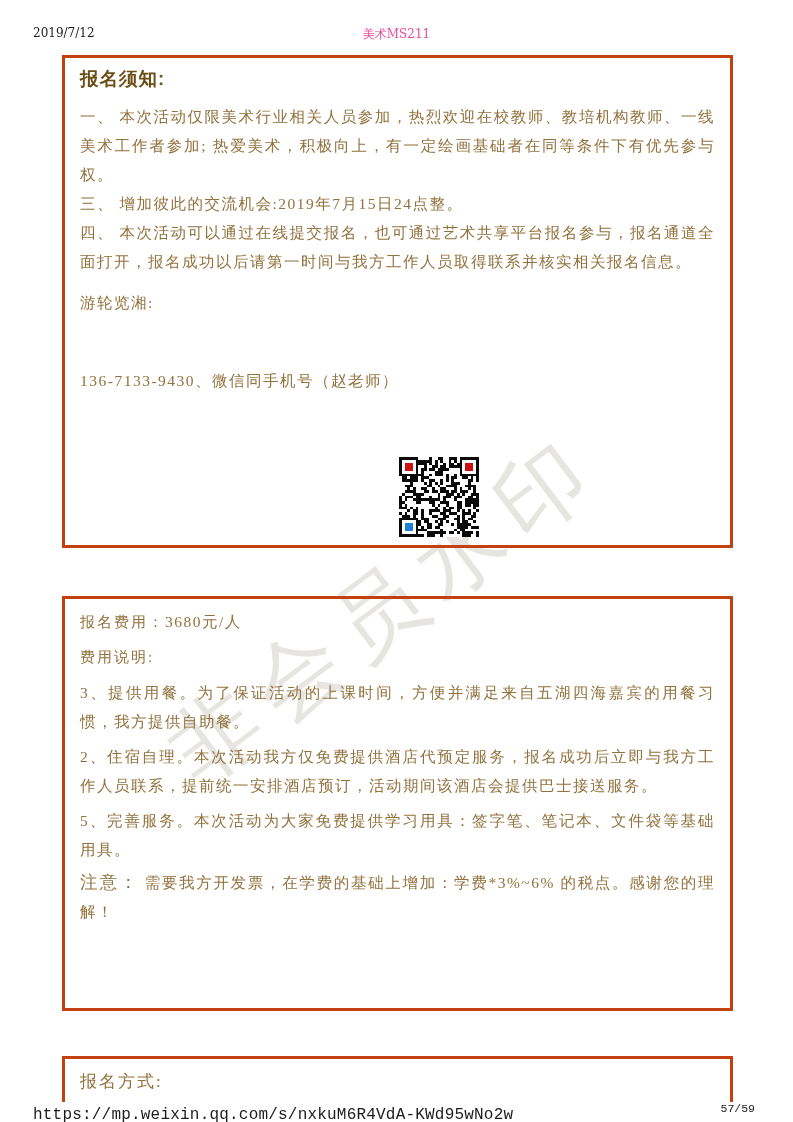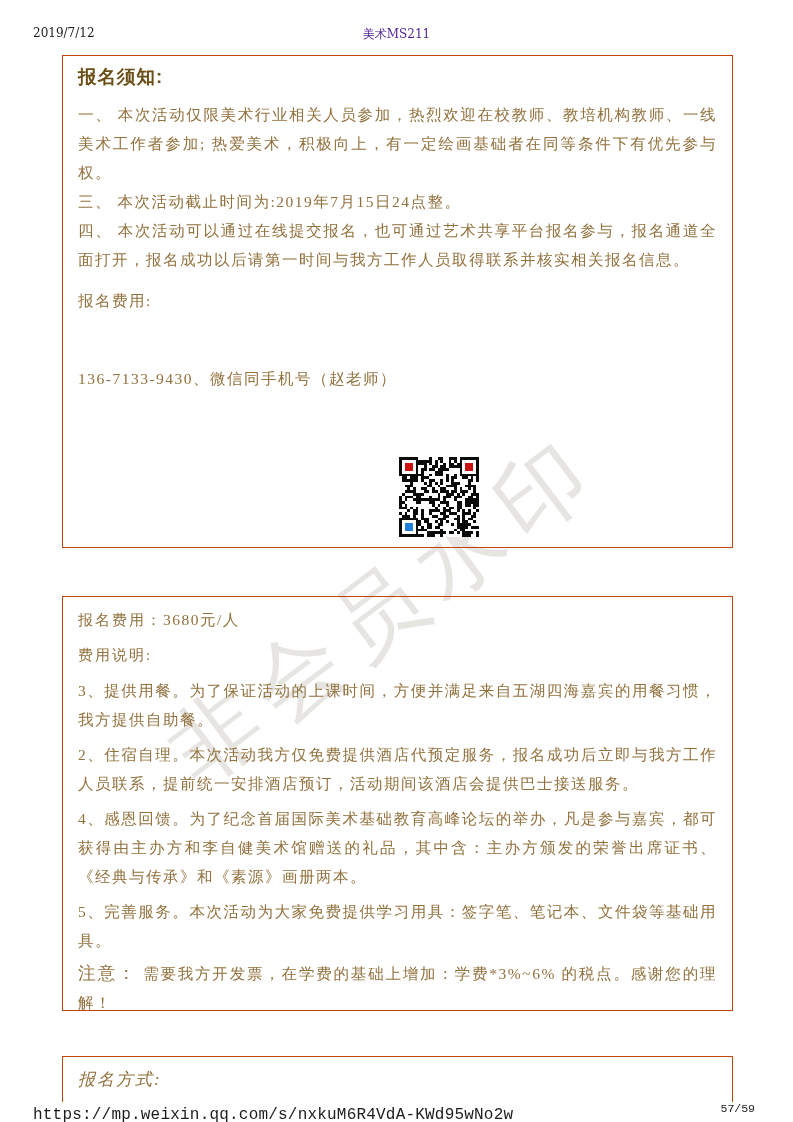--- a/index.html
+++ b/index.html
@@ -7,40 +7,40 @@
   .page {
     position:relative; width:793px; height:1122px; margin:13px auto;
     background:#ffffff; overflow:hidden;
     font-family:"Liberation Serif","DejaVu Serif",serif;
   }
   
   .print-header { position:absolute; top:13px; left:0; width:100%; height:18px; }
   .print-date { position:absolute; left:33px; top:0; font-size:12px; color:#1c1c1c;
     font-family:"DejaVu Serif",serif; }
   .print-title { position:absolute; left:0; width:100%; text-align:center; top:0;
-    font-size:12px; color:#4c1d95; font-family:"DejaVu Serif",serif; }
+    font-size:12px; color:#ec4899; font-family:"DejaVu Serif",serif; }
   .print-footer { position:absolute; top:1089px; left:0; width:100%; height:16px; }
   .print-url { position:absolute; left:33px; top:4px; font-size:16px; color:#1c1c1c;
     font-family:"Liberation Mono","DejaVu Sans Mono",monospace; letter-spacing:0.2px; }
   .print-page-num { position:absolute; right:38px; top:0; font-size:11.5px; color:#1c1c1c;
     font-family:"Liberation Mono","DejaVu Sans Mono",monospace; }
 
   
   .watermark {
     position:absolute; left:110px; top:480px; width:700px; z-index:0;
     transform:rotate(-37deg); transform-origin:center center;
     font-size:88px; letter-spacing:14px; color:#e7e5e1; white-space:nowrap;
     font-family:"Liberation Sans","DejaVu Sans",sans-serif; font-weight:400;
     pointer-events:none; user-select:none;
   }
 
   
   .box {
     position:absolute; left:62px; width:671px; z-index:1;
-    border:1px solid #c2410c; background:transparent;
+    border:3px solid #c2410c; background:transparent;
     padding:8px 15px 8px 15px;
   }
   .box-notice { top:42px;  height:493px; }
   .box-fee    { top:583px; height:415px; }
   .box-method { top:1043px; height:46px; border-bottom:none; }
 
   .para {
     font-size:15.5px; line-height:29px; color:#92713d; letter-spacing:1.5px;
     text-align:justify; margin:0;
   }
@@ -49,44 +49,44 @@
     font-family:"Liberation Sans","DejaVu Sans",sans-serif;
   }
   .heading { font-size:18.5px; line-height:26px; letter-spacing:1px; margin-bottom:6px; }
   .label-lg { font-size:15px; letter-spacing:2px; }
   .mt6  { margin-top:6px; }
   .mt10 { margin-top:10px; }
   .mt12 { margin-top:12px; }
   .phone-line { margin-top:49px; }
   .note-line { margin-top:4px; }
   .note-label { font-size:17.5px; letter-spacing:2px; }
-  .method-title { font-size:17px; line-height:30px; color:#92713d; letter-spacing:2px;font-style:italic; }
+  .method-title { font-size:17px; line-height:30px; color:#92713d; letter-spacing:2px; }
 
   
   .qr { position:absolute; left:399px; top:443px; width:80px; height:82px; z-index:2; }
   .qr svg { display:block; }
 </style>
 </head>
 <body>
 
 <div class="page">
 
   <div class="print-header">
     <span class="print-date">2019/7/12</span>
     <span class="print-title">美术MS211</span>
   </div>
 
   <div class="watermark">非会员水印</div>
 
   <div class="box box-notice">
     <div class="heading">报名须知:</div>
     <p class="para mt10">一、 本次活动仅限美术行业相关人员参加，热烈欢迎在校教师、教培机构教师、一线美术工作者参加; 热爱美术，积极向上，有一定绘画基础者在同等条件下有优先参与权。</p>
-    <p class="para">三、 本次活动截止时间为:2019年7月15日24点整。</p>
+    <p class="para">三、 增加彼此的交流机会:2019年7月15日24点整。</p>
     <p class="para">四、 本次活动可以通过在线提交报名，也可通过艺术共享平台报名参与，报名通道全面打开，报名成功以后请第一时间与我方工作人员取得联系并核实相关报名信息。</p>
-    <p class="para mt12">报名费用:</p>
+    <p class="para mt12">游轮览湘:</p>
     <p class="para phone-line">136-7133-9430、微信同手机号（赵老师）</p>
   </div>
 
   <div class="qr" id="qr">
       <svg xmlns="http://www.w3.org/2000/svg" viewBox="0 0 29 29" width="80" height="82" shape-rendering="crispEdges">
         <rect x="0" y="0" width="29" height="29" fill="#ffffff"></rect>
         <rect x="11" y="0" width="1" height="1" fill="#0a0a0a"></rect>
         <rect x="14" y="0" width="1" height="1" fill="#0a0a0a"></rect>
         <rect x="15" y="0" width="1" height="1" fill="#0a0a0a"></rect>
         <rect x="18" y="0" width="1" height="1" fill="#0a0a0a"></rect>
@@ -438,21 +438,20 @@
         <rect x="1" y="23" width="5" height="5" fill="#ffffff"></rect>
         <rect x="2" y="24" width="3" height="3" fill="#1f7fd4"></rect>
       </svg>
     </div>
 
   <div class="box box-fee">
     <p class="para"><span class="label-lg">报名费用：</span><span>3680元/人</span></p>
     <p class="para mt6 label-lg" style="font-weight:normal">费用说明:</p>
     <p class="para mt6">3、提供用餐。为了保证活动的上课时间，方便并满足来自五湖四海嘉宾的用餐习惯，我方提供自助餐。</p>
     <p class="para mt6">2、住宿自理。本次活动我方仅免费提供酒店代预定服务，报名成功后立即与我方工作人员联系，提前统一安排酒店预订，活动期间该酒店会提供巴士接送服务。</p>
-    <p class="para mt6">4、感恩回馈。为了纪念首届国际美术基础教育高峰论坛的举办，凡是参与嘉宾，都可获得由主办方和李自健美术馆赠送的礼品，其中含：主办方颁发的荣誉出席证书、《经典与传承》和《素源》画册两本。</p>
     <p class="para mt6">5、完善服务。本次活动为大家免费提供学习用具：签字笔、笔记本、文件袋等基础用具。</p>
     <p class="para note-line"><span class="note-label">注意：</span> <span>需要我方开发票，在学费的基础上增加：学费*3%~6% 的税点。感谢您的理解！</span></p>
   </div>
 
   <div class="box box-method">
     <div class="method-title">报名方式:</div>
   </div>
 
   <div class="print-footer">
     <span class="print-url">https://mp.weixin.qq.com/s/nxkuM6R4VdA-KWd95wNo2w</span>

